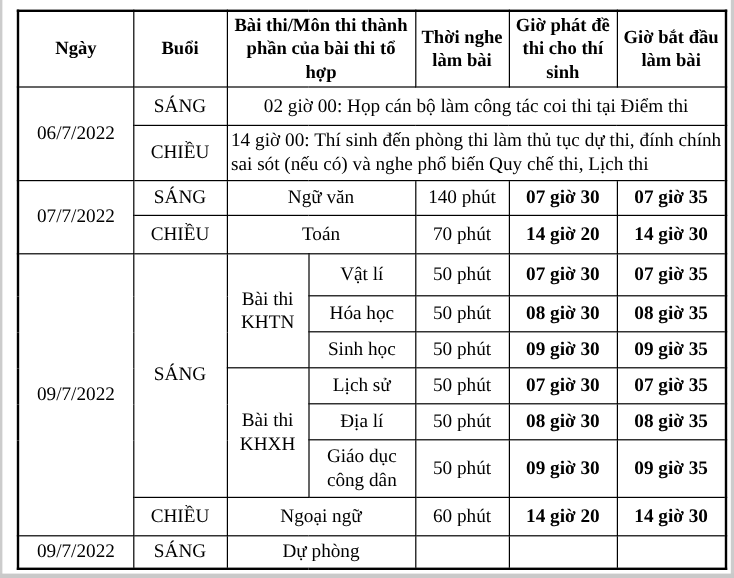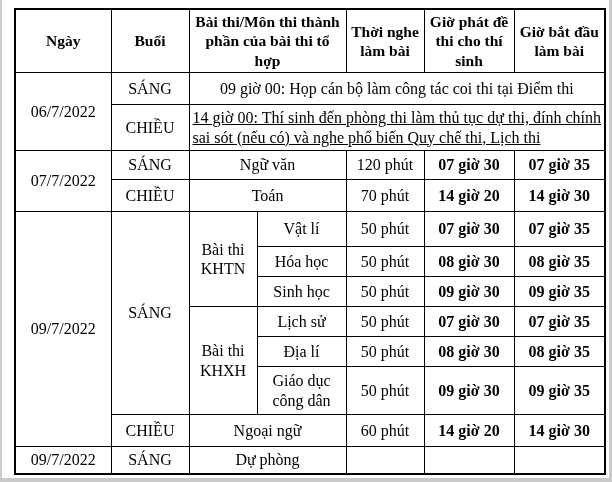--- a/index.html
+++ b/index.html
@@ -40,21 +40,21 @@
     font-weight: bold;
     font-size: 15.5px;
     line-height: 1.25;
     padding: 2px 2px;
   }
   td.note {
     text-align: left;
     padding: 2px 7px 2px 6px;
     line-height: 1.3;
   }
-  td.note.just { text-align: justify; text-decoration: underline; }
+  td.note.just { text-align: justify; }
   td.b { font-weight: bold; }
 
   tr.h-header { height: 61px; }
   tr.h-32 { height: 32px; }
   tr.h-46 { height: 46px; }
   tr.h-29 { height: 29px; }
   tr.h-35 { height: 35px; }
   tr.h-30 { height: 30px; }
   tr.h-48 { height: 48px; margin-left: 41px; }
   tr.h-27 { height: 27px; }
@@ -81,32 +81,32 @@
       <th>Buổi</th>
       <th colspan="2">Bài thi/Môn thi thành phần của bài thi tổ hợp</th>
       <th>Thời nghe làm bài</th>
       <th>Giờ phát đề thi cho thí sinh</th>
       <th>Giờ bắt đầu làm bài</th>
     </tr>
 
     <tr class="h-32">
       <td rowspan="2">06/7/2022</td>
       <td>SÁNG</td>
-      <td colspan="5" class="note">09 giờ 00: Họp cán bộ làm công tác coi thi tại Điểm thi</td>
+      <td colspan="5" class="note">02 giờ 00: Họp cán bộ làm công tác coi thi tại Điểm thi</td>
     </tr>
     <tr class="h-46">
       <td>CHIỀU</td>
       <td colspan="5" class="note just">14 giờ 00: Thí sinh đến phòng thi làm thủ tục dự thi, đính chính sai sót (nếu có) và nghe phổ biến Quy chế thi, Lịch thi</td>
     </tr>
 
     <tr class="h-29">
       <td rowspan="2">07/7/2022</td>
       <td>SÁNG</td>
       <td colspan="2">Ngữ văn</td>
-      <td>120 phút</td>
+      <td>140 phút</td>
       <td class="b">07 giờ 30</td>
       <td class="b">07 giờ 35</td>
     </tr>
     <tr class="h-32">
       <td>CHIỀU</td>
       <td colspan="2">Toán</td>
       <td>70 phút</td>
       <td class="b">14 giờ 20</td>
       <td class="b">14 giờ 30</td>
     </tr>

